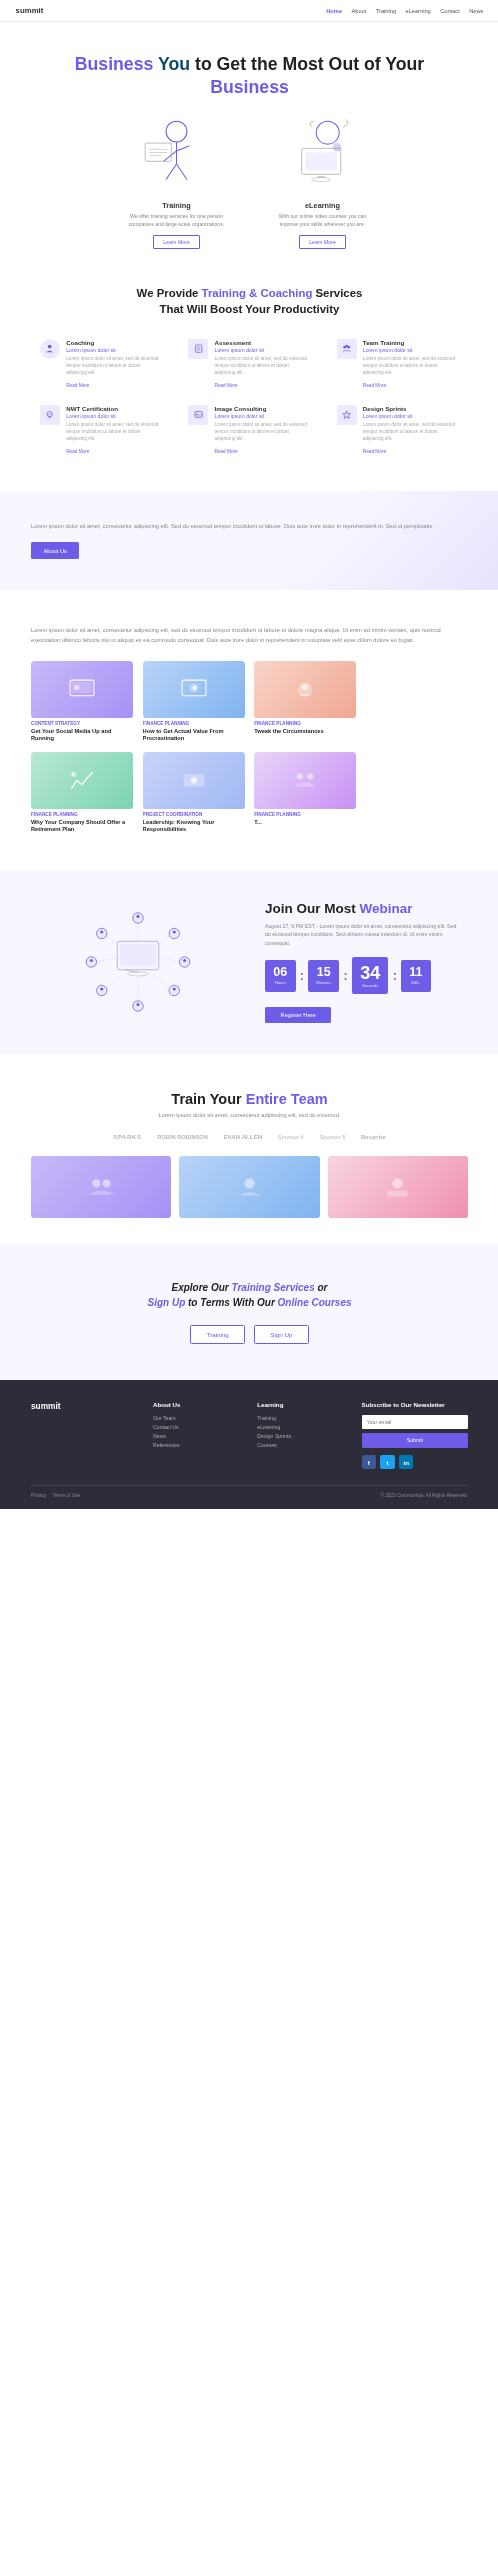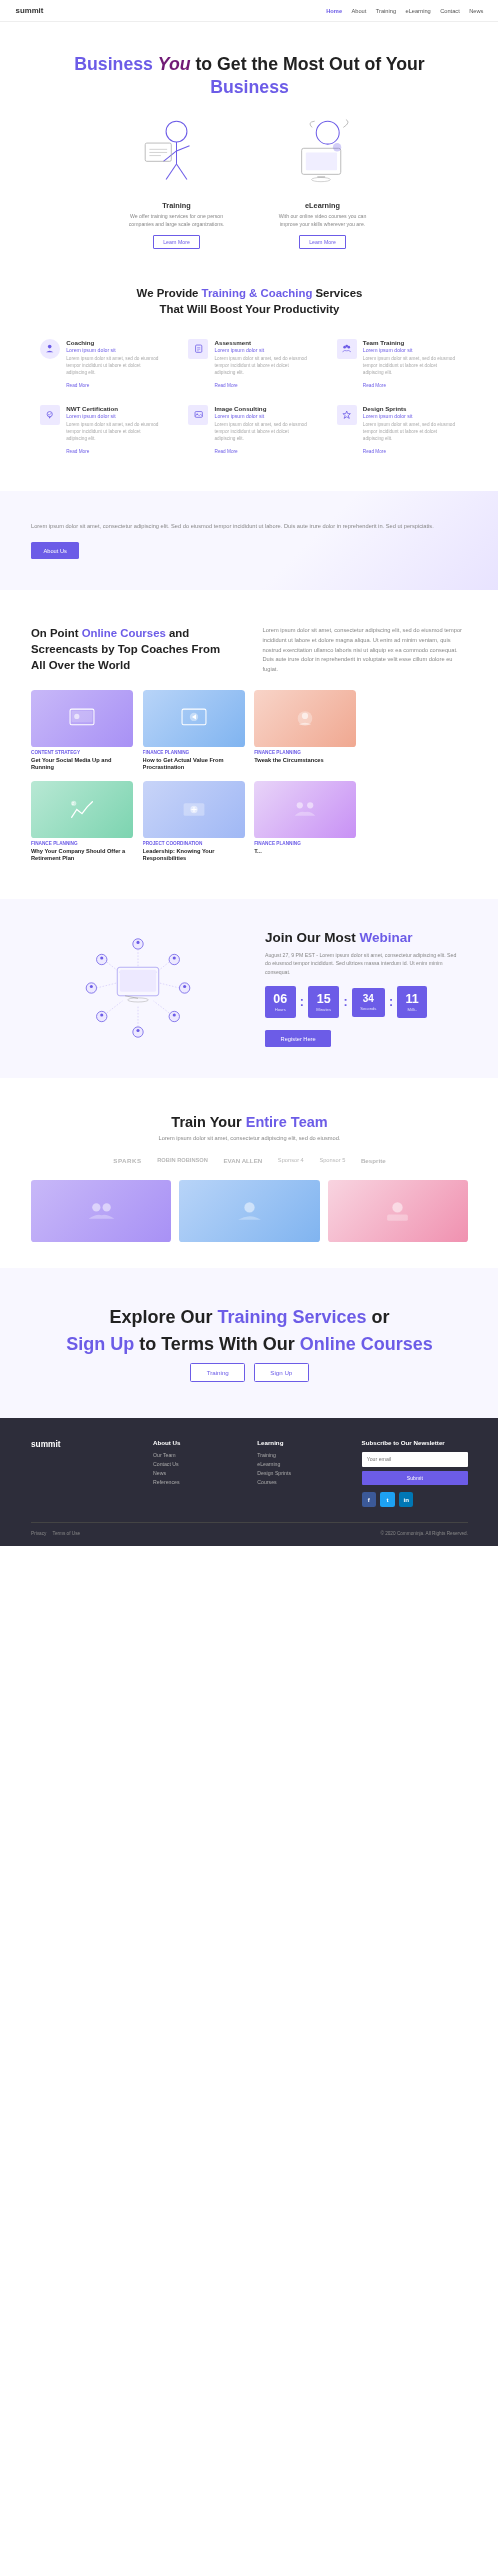--- a/index.html
+++ b/index.html
@@ -22,21 +22,21 @@
     <a style="font-size:5.7px;color:#555;text-decoration:none;">About</a>
     <a style="font-size:5.7px;color:#555;text-decoration:none;">Training</a>
     <a style="font-size:5.7px;color:#555;text-decoration:none;">eLearning</a>
     <a style="font-size:5.7px;color:#555;text-decoration:none;">Contact</a>
     <a style="font-size:5.7px;color:#555;text-decoration:none;">News</a>
   </div>
 </nav>
 
 <section style="padding:31px 42px 10.4px;text-align:center;background:#fff;">
   <h1 style="font-size:17.7px;font-weight:700;color:#222;line-height:1.3;">
-    <span style="color:#6c5ce7;">Business </span><span style="color:#701a75;font-style:italic;">You</span><span> to Get the Most Out of Your </span><span style="color:#6c5ce7;">Business</span>
+    <span style="color:#6c5ce7;">Business </span><span style="color:#0c4a6e;">You</span><span> to Get the Most Out of Your </span><span style="color:#6c5ce7;">Business</span>
   </h1>
   <div style="display:flex;justify-content:center;gap:42px;margin-top:15.6px;align-items:flex-start;">
 
     <div style="text-align:center;width:104px;">
       <div style="margin:0 auto 8.3px;width:83px;height:78px;display:flex;align-items:center;justify-content:center;">
         <svg width="73" height="73" viewBox="0 0 140 140">
           <circle cx="70" cy="28" r="20" fill="none" stroke="#6c5ce7" stroke-width="2"></circle>
           <line x1="70" y1="48" x2="70" y2="90" stroke="#6c5ce7" stroke-width="2"></line>
           <line x1="70" y1="65" x2="45" y2="85" stroke="#6c5ce7" stroke-width="2"></line>
           <line x1="70" y1="65" x2="95" y2="55" stroke="#6c5ce7" stroke-width="2"></line>
@@ -176,25 +176,20 @@
 <section style="display:flex;align-items:center;background:linear-gradient(135deg,#f8f7ff 60%,#e8e3ff 100%);padding:31px;gap:31px;margin:10.4px 0;">
   <div style="flex:1;">
     <p style="font-size:5.7px;color:#888;line-height:1.7;margin-bottom:10.4px;">Lorem ipsum dolor sit amet, consectetur adipiscing elit. Sed do eiusmod tempor incididunt ut labore. Duis aute irure dolor in reprehenderit in. Sed ut perspiciatis.</p>
     <button style="background:#6c5ce7;color:#fff;padding:5.2px 12.5px;font-size:5.7px;border:none;cursor:pointer;border-radius:1.6px;">About Us</button>
   </div>
 </section>
 
 <section style="padding:26px 31px;background:#fff;">
   <div style="display:flex;gap:26px;margin-bottom:15.6px;align-items:flex-start;">
     <div style="flex:1;">
-      <h2 style="font-size:11.4px;font-weight:700;color:#222;line-height:1.4;">
-        <span>On Point </span><span style="color:#6c5ce7;">Online Courses</span><span> and Screencasts by Top Coaches From All Over the World</span>
-      </h2>
-    </div>
-    <div style="flex:1;">
       <p style="font-size:5.7px;color:#888;line-height:1.7;">Lorem ipsum dolor sit amet, consectetur adipiscing elit, sed do eiusmod tempor incididunt ut labore et dolore magna aliqua. Ut enim ad minim veniam, quis nostrud exercitation ullamco laboris nisi ut aliquip ex ea commodo consequat. Duis aute irure dolor in reprehenderit in voluptate velit esse cillum dolore eu fugiat.</p>
     </div>
   </div>
 
   <div style="display:grid;grid-template-columns:repeat(4,1fr);gap:9.4px;">
 
     <div style="border-radius:3.1px;overflow:hidden;">
       <div style="width:100%;height:57px;border-radius:3.1px;background:linear-gradient(135deg,#c8b8f8,#a891f5);display:flex;align-items:center;justify-content:center;">
         <svg width="26" height="21" viewBox="0 0 50 40">
             <rect x="2" y="2" width="46" height="30" rx="3" fill="none" stroke="#fff" stroke-width="2"></rect>
@@ -313,21 +308,21 @@
         <div style="font-size:12.5px;font-weight:700;line-height:1;">06</div>
         <div style="font-size:4.2px;margin-top:1.6px;opacity:0.8;">Hours</div>
       </div>
       <div style="font-size:12.5px;font-weight:700;color:#6c5ce7;">:</div>
       <div style="background:#6c5ce7;color:#fff;padding:6.2px 8.3px;border-radius:2.1px;text-align:center;min-width:27px;">
         <div style="font-size:12.5px;font-weight:700;line-height:1;">15</div>
         <div style="font-size:4.2px;margin-top:1.6px;opacity:0.8;">Minutes</div>
       </div>
       <div style="font-size:12.5px;font-weight:700;color:#6c5ce7;">:</div>
       <div style="background:#6c5ce7;color:#fff;padding:6.2px 8.3px;border-radius:2.1px;text-align:center;min-width:27px;">
-        <div style="font-size:10px;font-weight:700;line-height:1;">34</div>
+        <div style="font-size:18px;font-weight:700;line-height:1;">34</div>
         <div style="font-size:4.2px;margin-top:1.6px;opacity:0.8;">Seconds</div>
       </div>
       <div style="font-size:12.5px;font-weight:700;color:#6c5ce7;">:</div>
       <div style="background:#6c5ce7;color:#fff;padding:6.2px 8.3px;border-radius:2.1px;text-align:center;min-width:27px;">
         <div style="font-size:12.5px;font-weight:700;line-height:1;">11</div>
         <div style="font-size:4.2px;margin-top:1.6px;opacity:0.8;">Milli..</div>
       </div>
     </div>
     <button style="background:#6c5ce7;color:#fff;padding:5.2px 15.6px;font-size:5.7px;border:none;cursor:pointer;border-radius:1.6px;">Register Here</button>
   </div>
@@ -364,21 +359,21 @@
     <div style="height:62px;border-radius:3.1px;background:linear-gradient(135deg,#f8d4e0,#f091b0);display:flex;align-items:center;justify-content:center;">
       <svg width="31" height="26" viewBox="0 0 60 50">
           <circle cx="30" cy="18" r="10" fill="rgba(255,255,255,0.5)"></circle>
           <rect x="10" y="32" width="40" height="12" rx="3" fill="rgba(255,255,255,0.3)"></rect>
         </svg>
     </div>
   </div>
 </section>
 
 <section style="background:#f8f7ff;padding:36px 31px;text-align:center;">
-  <h2 style="font-size:18px;font-weight:700;color:#222;margin-bottom:5px;line-height:1.5;">
+  <h2 style="font-size:10px;font-weight:700;color:#222;margin-bottom:15px;line-height:1.5;font-style:italic;">
     <span>Explore Our </span><span style="color:#6c5ce7;">Training Services</span><span> or</span><br><span style="color:#6c5ce7;">Sign Up</span><span> to Terms With Our </span><span style="color:#6c5ce7;">Online Courses</span>
   </h2>
   <div style="display:flex;gap:8.3px;justify-content:center;">
     <button style="border:0.5px solid #6c5ce7;color:#6c5ce7;background:#fff;padding:5.2px 15.6px;font-size:6.2px;cursor:pointer;border-radius:1.6px;">Training</button>
     <button style="border:0.5px solid #6c5ce7;color:#6c5ce7;background:#fff;padding:5.2px 15.6px;font-size:6.2px;cursor:pointer;border-radius:1.6px;">Sign Up</button>
   </div>
 </section>
 
 <footer style="background:#2d2d3a;color:#ccc;padding:21px 31px 10.4px;">
   <div style="display:grid;grid-template-columns:1.2fr 1fr 1fr 1.2fr;gap:15.6px;margin-bottom:15.6px;">

